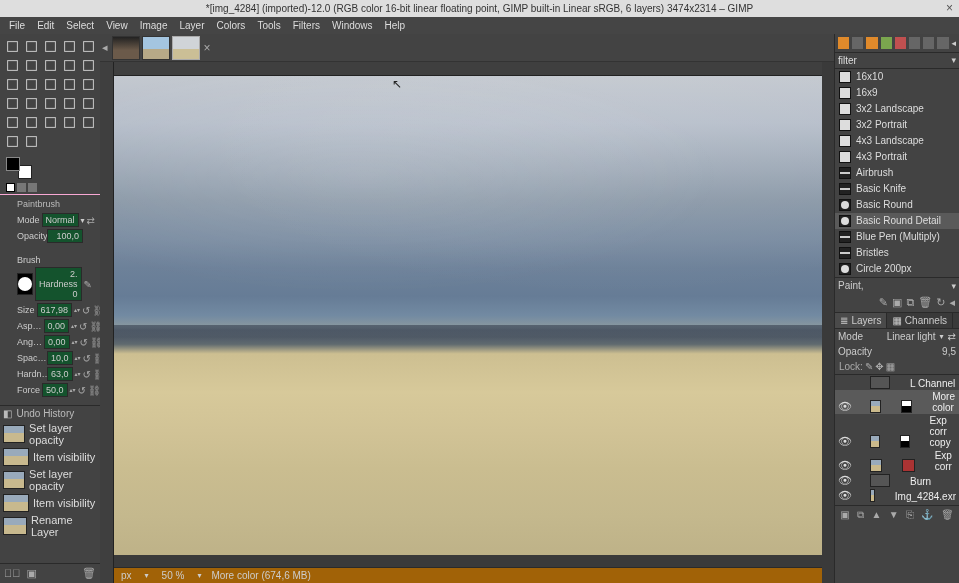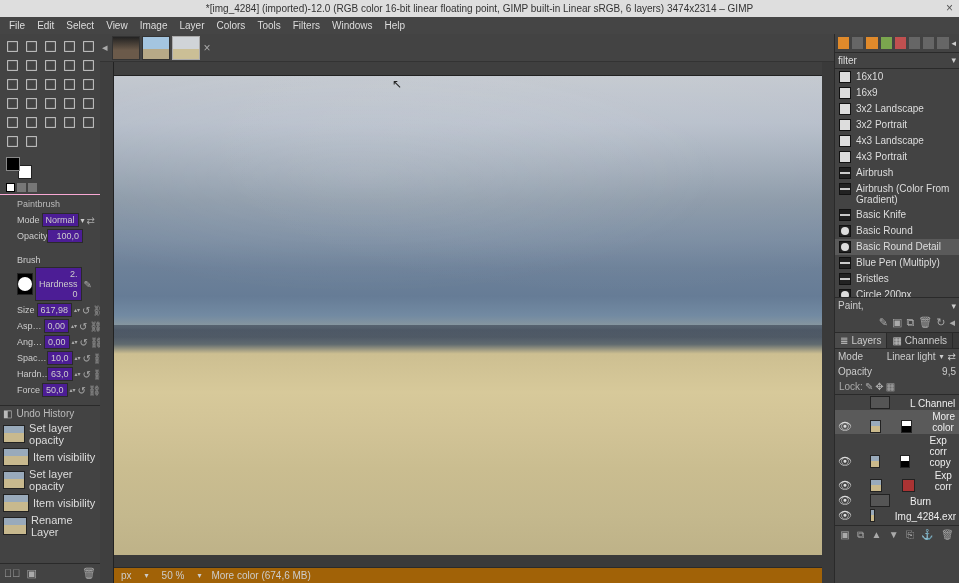--- a/index.html
+++ b/index.html
@@ -27,21 +27,21 @@
 .fgbg .bg { position: absolute; right: 0; bottom: 0; width: 14px; height: 14px; background: #fff; border: 1px solid #222; }
 .fgbg .fg { position: absolute; left: 0; top: 0; width: 14px; height: 14px; background: #000; border: 1px solid #888; }
 .swatchrow { display: flex; gap: 2px; margin: 4px 0 2px 6px; }
 .swatchrow div { width: 9px; height: 9px; background: #777; }
 .swatchrow div.sel { background: #fff; border:1px solid #000; }
 
 .tooloptions { border-top: 1px solid #f9a8d4; padding: 2px 17px; font-size: 9px; flex: 0 0 auto; }
 .tooloptions .hdr { color: #bbb; padding: 2px 0; font-size: 9px; }
 .optrow { display: flex; align-items: center; gap: 2px; margin: 2px 0; }
 .optrow .lbl { width: 28px; font-size: 9px; color: #ccc; }
-.optrow .val { flex: 1; background: #4c1d95; border: 1px solid #2a2a2a; text-align: right; padding: 1px 3px; font-size: 9px; }
+.optrow .val { flex: 1; background: #14532d; border: 1px solid #2a2a2a; text-align: right; padding: 1px 3px; font-size: 9px; }
 .optrow .stepper { width: 8px; display:flex; flex-direction:column; font-size:6px; color:#aaa; line-height:5px; }
 .optrow .icons { display:flex; gap:2px; color:#aaa; font-size:10px; }
 .brushprev { width: 22px; height: 22px; background: #000; border: 1px solid #222; display:inline-flex; align-items:center; justify-content:center; }
 .brushprev .dot { width: 14px; height:14px; border-radius:50%; background:#fff; }
 
 .undohdr { border-top: 1px solid #2a2a2a; margin-top: 4px; display:flex; align-items:center; padding: 2px 3px; font-size:9px; color:#bbb; gap:4px; }
 .undolist { overflow:hidden; }
 .undoitem { display:flex; align-items:center; gap:4px; padding:1px 3px; }
 .undoitem .thumb { width: 26px; height: 18px; background: linear-gradient(#9ab 45%, #c8b98e 45%); border:1px solid #222; }
 .undoitem .txt { font-size: 11px; color:#ddd; }
@@ -484,24 +484,20 @@
         <div class="bitem">
           <span class="bicon rect"></span>
           <span>4x3 Portrait</span>
         </div>
         <div class="bitem">
           <span class="bicon softline"></span>
           <span>Airbrush</span>
         </div>
         <div class="bitem">
           <span class="bicon softline"></span>
-          <span>Airbrush (Color From Gradient)</span>
-        </div>
-        <div class="bitem">
-          <span class="bicon softline"></span>
           <span>Basic Knife</span>
         </div>
         <div class="bitem">
           <span class="bicon round"></span>
           <span>Basic Round</span>
         </div>
         <div class="bitem sel">
           <span class="bicon round"></span>
           <span>Basic Round Detail</span>
         </div>

